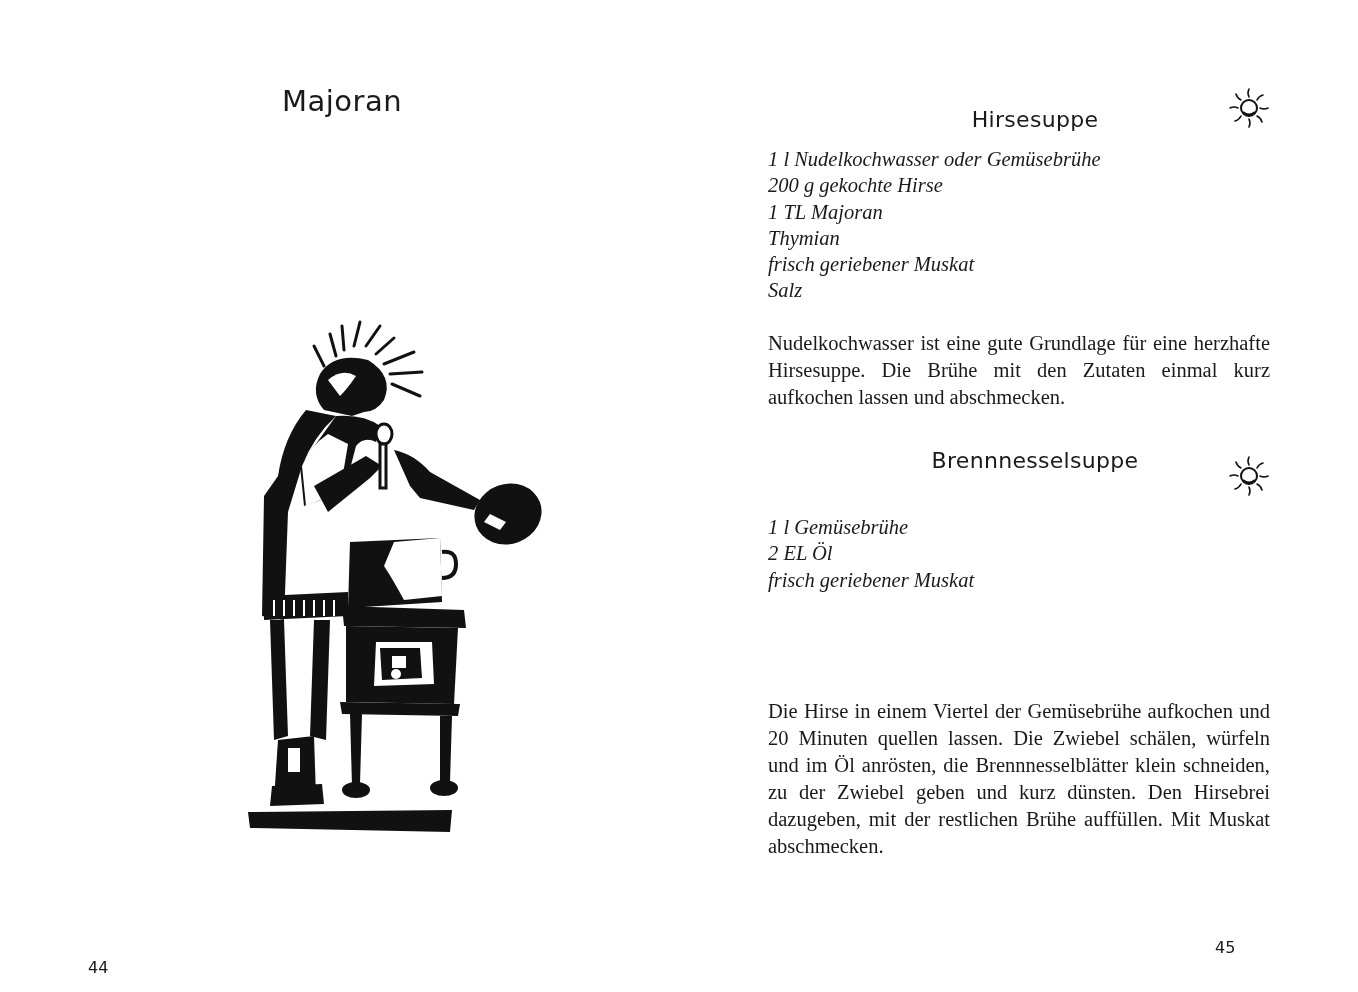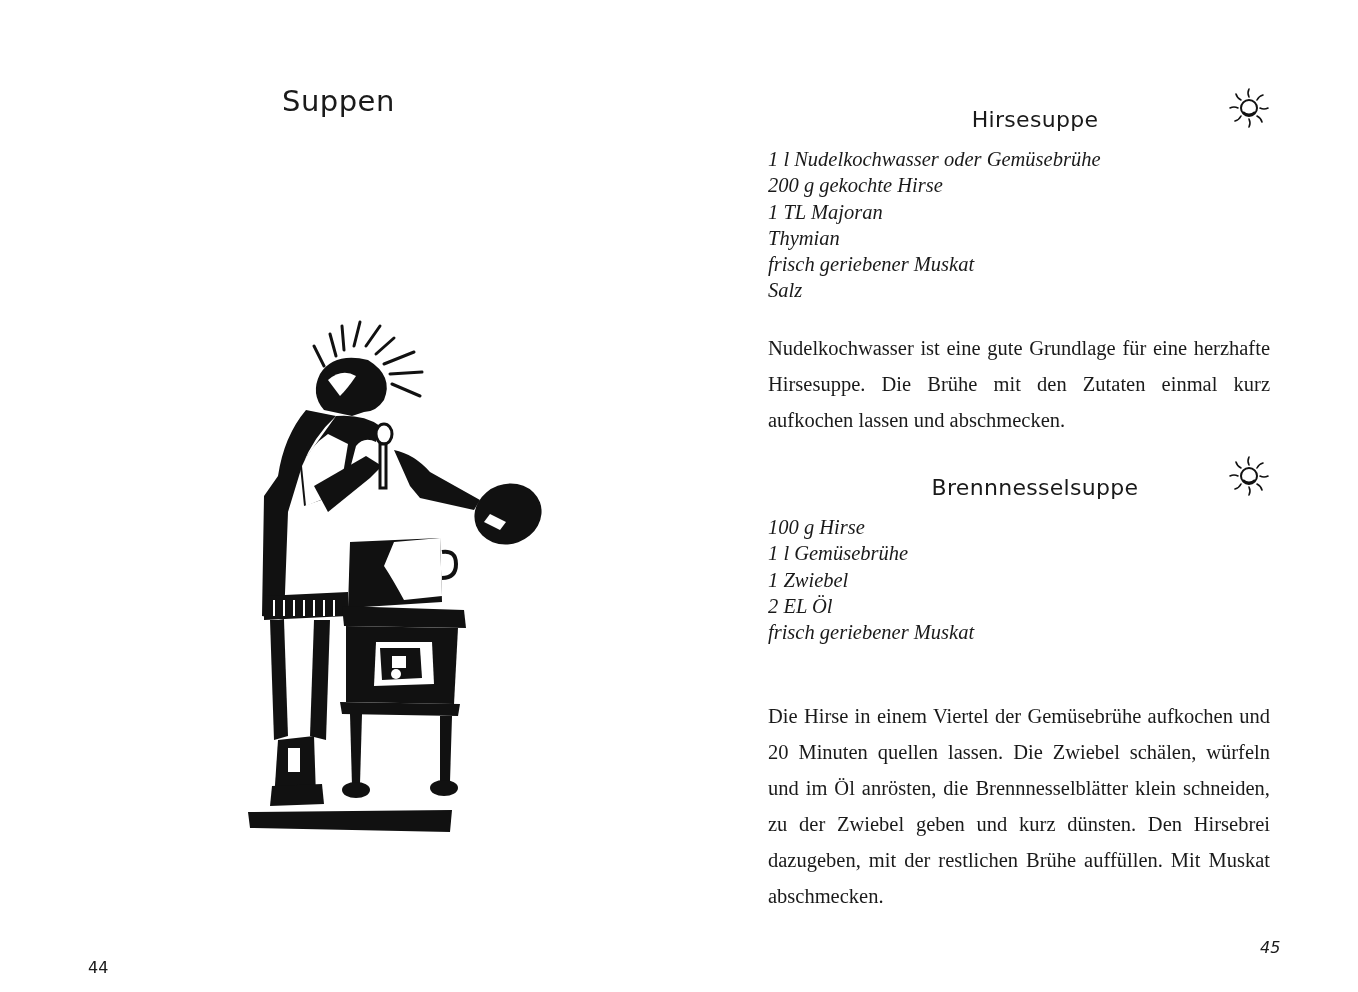--- a/index.html
+++ b/index.html
@@ -15,47 +15,47 @@
       letter-spacing: 0.5px; margin: 0; color: #1a1a1a;
     }
 
     .illustration { position: absolute; left: 244px; top: 316px; width: 312px; height: 520px; }
 
     .page-number {
       position: absolute; top: 938px;
       font-family: "DejaVu Sans", sans-serif; font-size: 16px; color: #1a1a1a;
     }
     .page-number.left { left: 88px; margin-top: 20px; }
-    .page-number.right { left: 1260px; font-style: italic; }
+    .page-number.right { left: 1215px; }
 
     .recipe-title {
       position: absolute; left: 768px; width: 502px; text-align: center;
       font-family: "DejaVu Sans", sans-serif; font-size: 22px; font-weight: normal;
       margin: 16px; color: #1a1a1a; letter-spacing: 0.3px;
     }
     .sun-icon { position: absolute; width: 44px; height: 44px; }
 
     .ingredients {
       position: absolute; left: 768px; width: 502px; margin: 0; padding: 0; list-style: none;
       font-family: "Liberation Serif", serif; font-style: italic; font-size: 20.5px;
       line-height: 26.3px; color: #1a1a1a;
     }
     .instructions {
       position: absolute; left: 768px; width: 502px; margin: 0;
       font-family: "Liberation Serif", serif; font-size: 20.5px;
-      line-height: 36px; text-align: justify; color: #1a1a1a;
+      line-height: 27px; text-align: justify; color: #1a1a1a;
       hyphens: manual;
     }
   </style>
 </head>
 <body>
 
 <div class="page page-left"></div>
 
-<h1 class="chapter-title">Suppen</h1>
+<h1 class="chapter-title">Majoran</h1>
 
 <svg class="illustration" viewBox="0 0 312 520" xmlns="http://www.w3.org/2000/svg">
 
   <path d="M4 496 L208 494 L206 516 L6 512 Z" fill="#111"></path>
 
   <g stroke="#111" stroke-width="3" fill="none" stroke-linecap="round">
     <path d="M92 40 L86 18"></path>
       <path d="M100 34 L98 10"></path>
       <path d="M110 30 L116 6"></path>
     <path d="M122 30 L136 10"></path>
@@ -144,37 +144,35 @@
 <ul class="ingredients" style="top:146px;">
   <li>1 l Nudelkochwasser oder Gemüsebrühe</li>
   <li>200 g gekochte Hirse</li>
   <li>1 TL Majoran</li>
   <li>Thymian</li>
   <li>frisch geriebener Muskat</li>
   <li>Salz</li>
 </ul>
 <p class="instructions" style="top:330px;">Nudelkochwasser ist eine gute Grundlage für eine herzhafte Hirsesuppe. Die Brühe mit den Zutaten einmal kurz aufkochen lassen und abschmecken.</p>
 
-<h2 class="recipe-title" style="top:459px;">Brennnesselsuppe</h2>
+<h2 class="recipe-title" style="top:432px;">Brennnesselsuppe</h2>
 <svg class="sun-icon" style="left:1227px; top:454px;" viewBox="0 0 44 44" xmlns="http://www.w3.org/2000/svg">
   <circle cx="22" cy="22" r="8" fill="#fff" stroke="#111" stroke-width="2"></circle>
   <path d="M16 26 Q22 31 28 26" fill="none" stroke="#111" stroke-width="2"></path>
   <g stroke="#111" stroke-width="1.6" fill="none" stroke-linecap="round">
     <path d="M22 11 Q20 7 22 3"></path>
       <path d="M22 33 Q24 37 22 41"></path>
     <path d="M11 22 Q7 20 3 22"></path>
       <path d="M33 22 Q37 24 41 22"></path>
     <path d="M14 14 Q10 12 9 8"></path>
       <path d="M30 14 Q32 10 36 9"></path>
     <path d="M14 30 Q12 34 8 35"></path>
       <path d="M30 30 Q34 32 35 36"></path>
   </g>
 </svg>
 <ul class="ingredients" style="top:514px;">
-  <li>100 g Hirse</li>
   <li>1 l Gemüsebrühe</li>
-  <li>1 Zwiebel</li>
   <li>2 EL Öl</li>
   <li>frisch geriebener Muskat</li>
 </ul>
 <p class="instructions" style="top:698px;">Die Hirse in einem Viertel der Gemüsebrühe aufkochen und 20 Minuten quellen lassen. Die Zwiebel schälen, würfeln und im Öl anrösten, die Brennnesselblätter klein schneiden, zu der Zwiebel geben und kurz dünsten. Den Hirsebrei dazugeben, mit der restlichen Brühe auffüllen. Mit Muskat abschmecken.</p>
 
 <div class="page-number right">45</div>
 
 </body></html>

